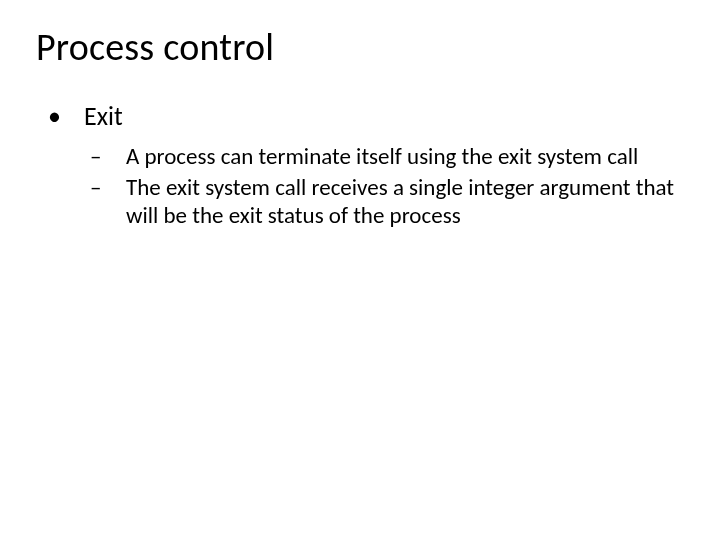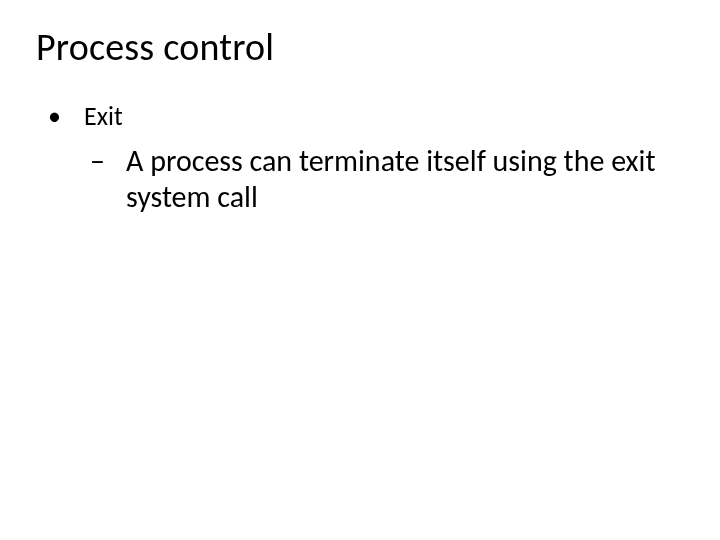--- a/index.html
+++ b/index.html
@@ -28,21 +28,21 @@
     line-height: 1.25;
     margin: 15px 0 10px 30px;
     text-indent: -18px;
     padding-left: 18px;
   }
   .l1 .bullet {
     display: inline-block;
     width: 18px;
   }
   .l2 {
-    font-size: 30px;
+    font-size: 23px;
     line-height: 1.2;
     margin: 0 0 4px 72px;
     text-indent: -18px;
     padding-left: 18px;
   }
   .l2 .dash {
     display: inline-block;
     width: 18px;
   }
 </style>
@@ -52,13 +52,16 @@
 <div class="slide">
   <h1 class="title">Process control</h1>
 
   <div class="l1">
     <span class="bullet">•</span><span>Exit</span>
   </div>
 
   <div class="l2">
     <span class="dash">–</span><span>A process can terminate itself using the exit system call</span>
   </div>
+  <div class="l2">
+    <span class="dash">–</span><span>The exit system call receives a single integer argument that will be the exit status of the process</span>
+  </div>
 </div>
 
 </body></html>

